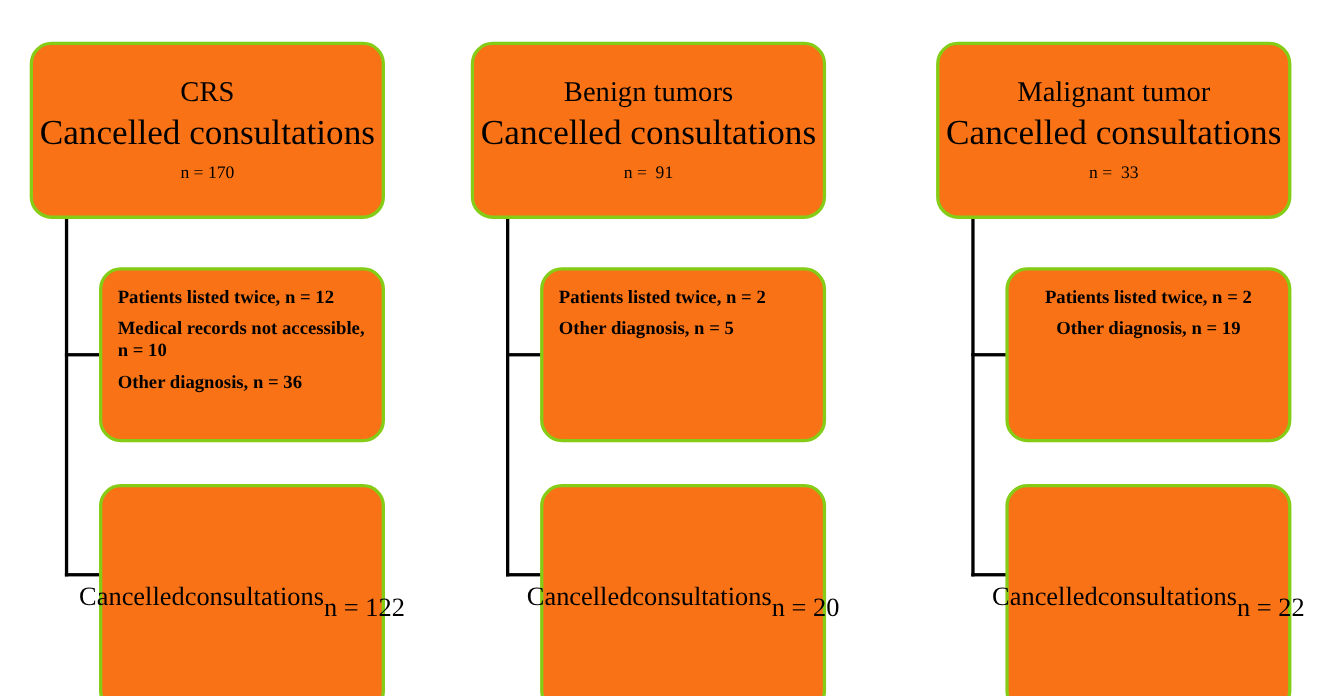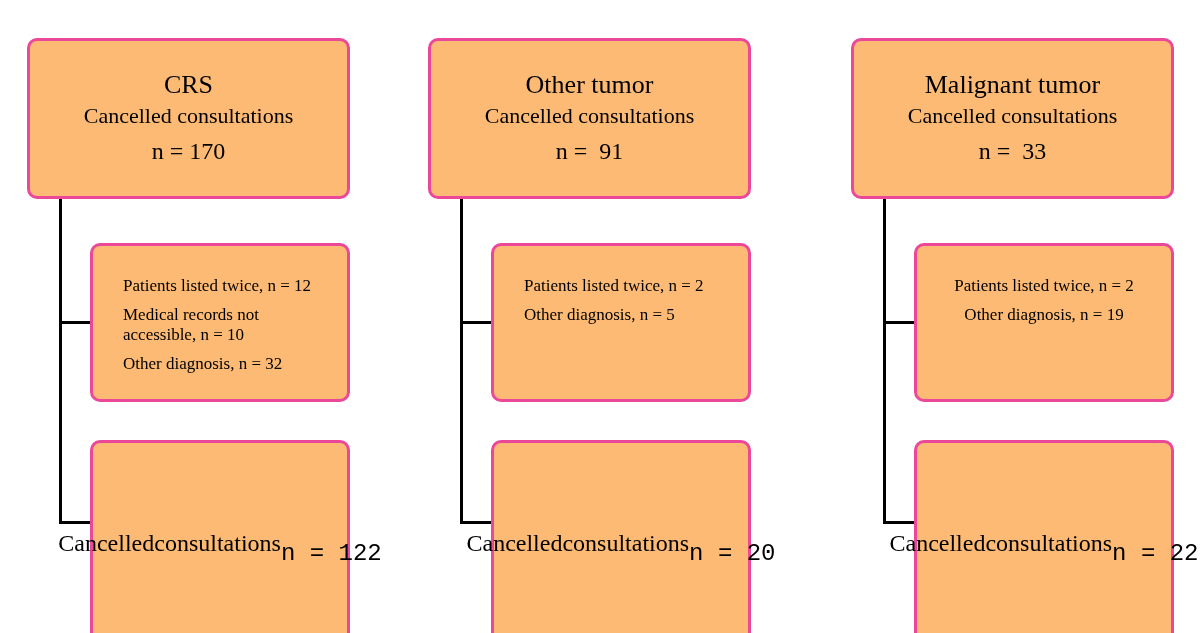--- a/index.html
+++ b/index.html
@@ -18,23 +18,23 @@
   }
   .column {
     position: absolute;
     top: 0;
     width: 400px;
     height: 633px;
   }
   .box {
     position: absolute;
     box-sizing: border-box;
-    border: 3px solid #ec4899;
-    border-radius: 10px;
-    background: #fdba74;
+    border: 3px solid #84cc16;
+    border-radius: 20px;
+    background: #f97316;
     z-index: 2;
   }
   .box-top {
     left: 27px;
     top: 38px;
     width: 323px;
     height: 161px;
     display: flex;
     flex-direction: column;
     align-items: center;
@@ -59,50 +59,50 @@
     justify-content: center;
     padding: 0 0;
   }
   .title-line {
     font-size: 26px;
     line-height: 1.24;
     text-align: center;
     white-space: pre;
   }
   .sub-line {
-    font-size: 22px;
+    font-size: 32px;
     line-height: 1.3;
     text-align: center;
     white-space: pre;
   }
   .n-line {
-    font-size: 24px;
+    font-size: 16px;
     line-height: 1.3;
     text-align: center;
     margin-top: 6px;
     white-space: pre;
   }
   .result-line {
     font-size: 24px;
     line-height: 1.22;
     text-align: center;
     white-space: pre;
   }
   .result-n {
     font-size: 24px;
     line-height: 1.22;
     text-align: center;
     margin-top: 20px;
     white-space: pre;
-    font-family: Liberation Mono, monospace;
   }
   .excl-list {
-    margin: 16px;
+    margin: 0;
     padding: 0;
     list-style: none;
+    font-weight: bold;
   }
   .excl-item {
     font-size: 17px;
     line-height: 1.18;
     margin-bottom: 9px;
   }
   .align-left .excl-item { text-align: left; }
   .align-center .excl-item { text-align: center; }
 
   .conn-v {
@@ -132,39 +132,39 @@
     <div class="box box-top">
       <div class="title-line">CRS</div>
       <div class="sub-line">Cancelled consultations</div>
       <div class="n-line">n = 170</div>
     </div>
 
     <div class="box box-excl align-left">
       <ul class="excl-list">
         <li class="excl-item">Patients listed twice, n = 12</li>
         <li class="excl-item">Medical records not accessible, n = 10</li>
-        <li class="excl-item">Other diagnosis, n = 32</li>
+        <li class="excl-item">Other diagnosis, n = 36</li>
       </ul>
     </div>
 
     <div class="box box-bottom">
       <div class="result-line">Cancelled</div>
       <div class="result-line">consultations</div>
       <div class="result-n">n = 122</div>
     </div>
   </div>
 
   <div class="column" style="left:401px;">
 
     <div class="conn-v" style="left:59px; top:197px; height:327px;"></div>
     <div class="conn-h" style="left:59px; top:321px; width:34px;"></div>
     <div class="conn-h" style="left:59px; top:521px; width:34px;"></div>
 
     <div class="box box-top">
-      <div class="title-line">Other tumor</div>
+      <div class="title-line">Benign tumors</div>
       <div class="sub-line">Cancelled consultations</div>
       <div class="n-line">n =  91</div>
     </div>
 
     <div class="box box-excl align-left">
       <ul class="excl-list">
         <li class="excl-item">Patients listed twice, n = 2</li>
         <li class="excl-item">Other diagnosis, n = 5</li>
       </ul>
     </div>

